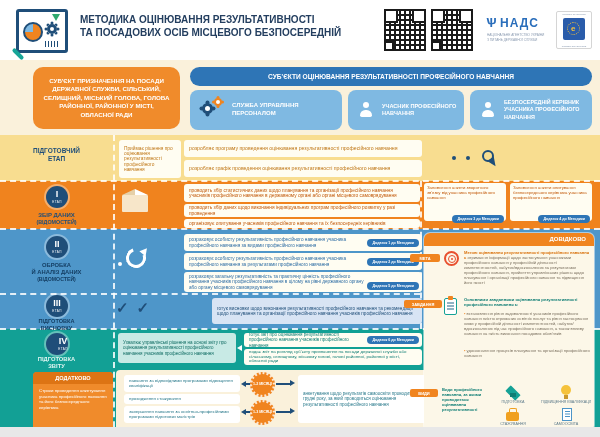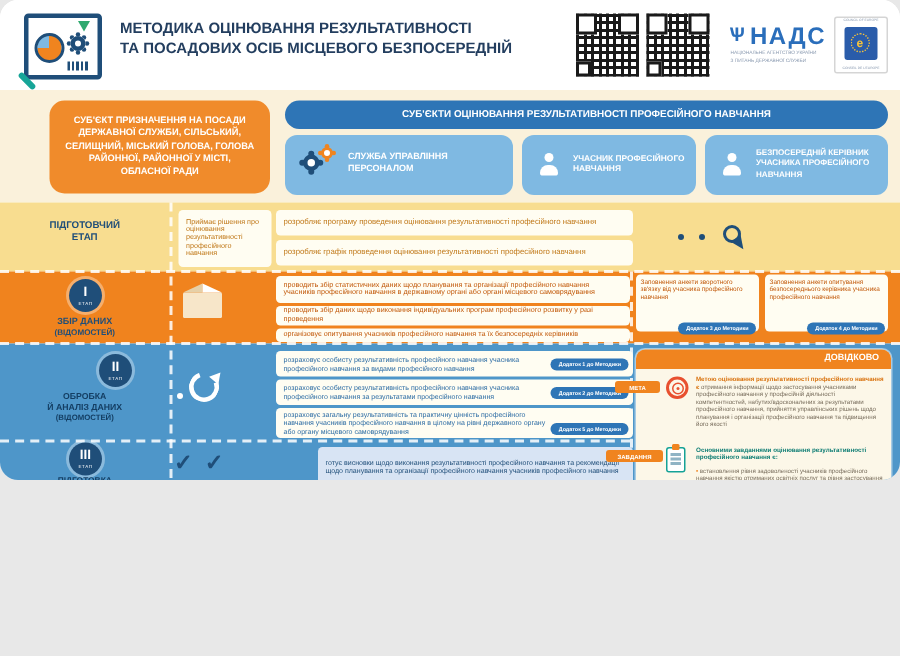--- a/index.html
+++ b/index.html
@@ -1,18 +1,18 @@
 <!DOCTYPE html>
 <html><head>
 <meta charset="utf-8">
 <style>
   html,body{margin:0;padding:0;background:#e8e8e8;}
   *{box-sizing:border-box;}
-  .poster{position:relative;width:600px;height:320px;background:#fff;overflow:hidden;
-    font-family:"Liberation Sans",sans-serif;color:#1F4E79;border-radius:12px;}
+  .poster{position:relative;width:600px;height:427px;background:#fff;overflow:hidden;
+    font-family:"Liberation Sans",sans-serif;color:#1F4E79;}
   .abs{position:absolute;}
   .b{font-weight:bold;}
   .ctr{text-align:center;}
   .band{position:absolute;left:0;width:600px;}
   .row{position:absolute;background:#FFFDF2;border-radius:3px;display:flex;align-items:center;
     padding:2px 5px;line-height:1.12;}
   .badge{background:#2E75B6;color:#fff;font-size:4.2px;font-weight:bold;border-radius:6px;
     padding:2px 5px;white-space:nowrap;}
   .hdash{position:absolute;left:0;width:600px;border-top:2px dashed rgba(255,255,255,.85);}
   .vdash{position:absolute;border-left:2px dashed rgba(255,255,255,.85);}
@@ -101,21 +101,21 @@
 
     <div class="qr" style="left:384px;top:9px;width:42px;height:42px;">
         <div class="f3"></div>
       </div>
     <div class="qr" style="left:431px;top:9px;width:42px;height:42px;">
         <div class="f3"></div>
       </div>
 
     <div class="abs" style="left:486px;top:15px;width:66px;height:32px;">
       <div class="abs" style="left:0;top:0;font-size:13px;font-weight:bold;color:#2A6EBB;">Ѱ</div>
-      <div class="abs b" style="left:14px;top:1px;font-size:16px;color:#2A6EBB;letter-spacing:1px;">НАДС</div>
+      <div class="abs b" style="left:14px;top:1px;font-size:12px;color:#2A6EBB;letter-spacing:1px;">НАДС</div>
       <div class="abs" style="left:1px;top:18px;font-size:3.2px;color:#8A9AB0;white-space:nowrap;">НАЦІОНАЛЬНЕ АГЕНТСТВО УКРАЇНИ</div>
       <div class="abs" style="left:1px;top:23px;font-size:3.2px;color:#8A9AB0;white-space:nowrap;">З ПИТАНЬ ДЕРЖАВНОЇ СЛУЖБИ</div>
     </div>
 
     <div class="abs" style="left:556px;top:11px;width:36px;height:38px;background:#fff;border:1px solid #d5d5d5;border-radius:2px;">
       <div class="abs ctr" style="left:0;top:1px;width:34px;font-size:2.2px;color:#8A9AB0;">COUNCIL OF EUROPE</div>
       <div class="abs" style="left:6px;top:6px;width:22px;height:22px;background:#2A5CAA;border-radius:2px;">
         <div class="abs" style="left:4px;top:4px;width:13px;height:13px;border:1.5px dotted #F5C23B;border-radius:50%;"></div>
         <div class="abs b" style="left:8px;top:6px;font-size:8px;color:#F5C23B;">e</div>
       </div>
@@ -167,21 +167,21 @@
 
   <div class="stage-circle" style="left:46px;top:186px;">
     <div class="sc-num">I</div>
     <div class="sc-cap">ЕТАП</div>
   </div>
   <div class="side-label" style="top:212px;font-size:6px;color:#1F4E79;">
     <div>ЗБІР ДАНИХ</div>
     <div style="font-size:5.4px;">(ВІДОМОСТЕЙ)</div>
   </div>
 
-  <div class="stage-circle" style="left:46px;top:236px;margin-left:20px;">
+  <div class="stage-circle" style="left:46px;top:236px;">
     <div class="sc-num">II</div>
     <div class="sc-cap">ЕТАП</div>
   </div>
   <div class="side-label" style="top:262px;font-size:5.8px;color:#143E63;">
     <div>ОБРОБКА</div>
     <div>Й АНАЛІЗ ДАНИХ</div>
     <div style="font-size:5.2px;">(ВІДОМОСТЕЙ)</div>
   </div>
 
   <div class="stage-circle" style="left:46px;top:295px;">

